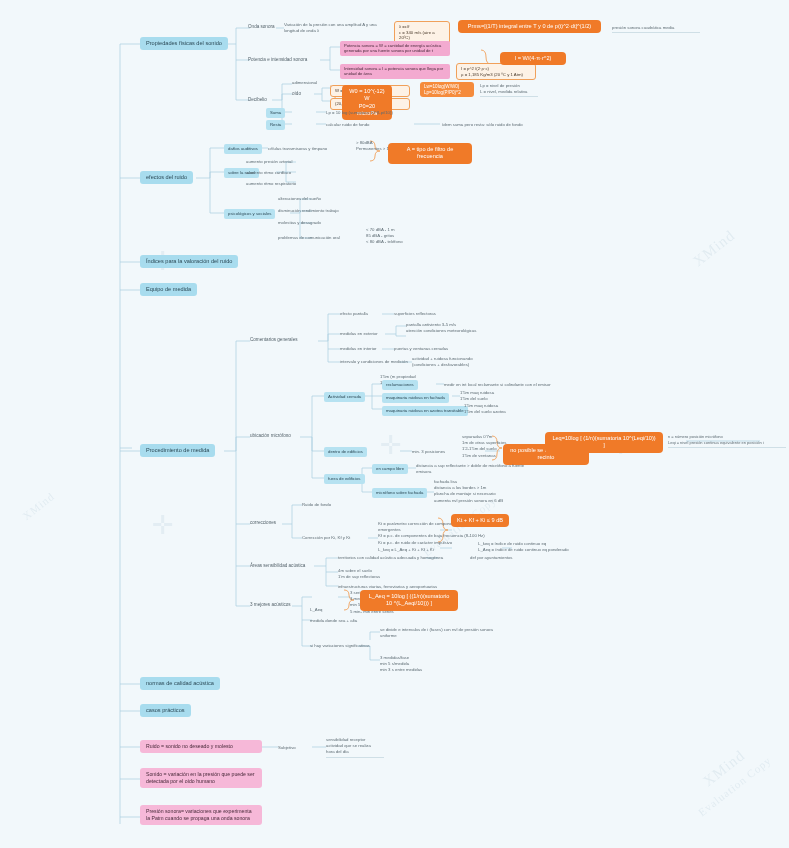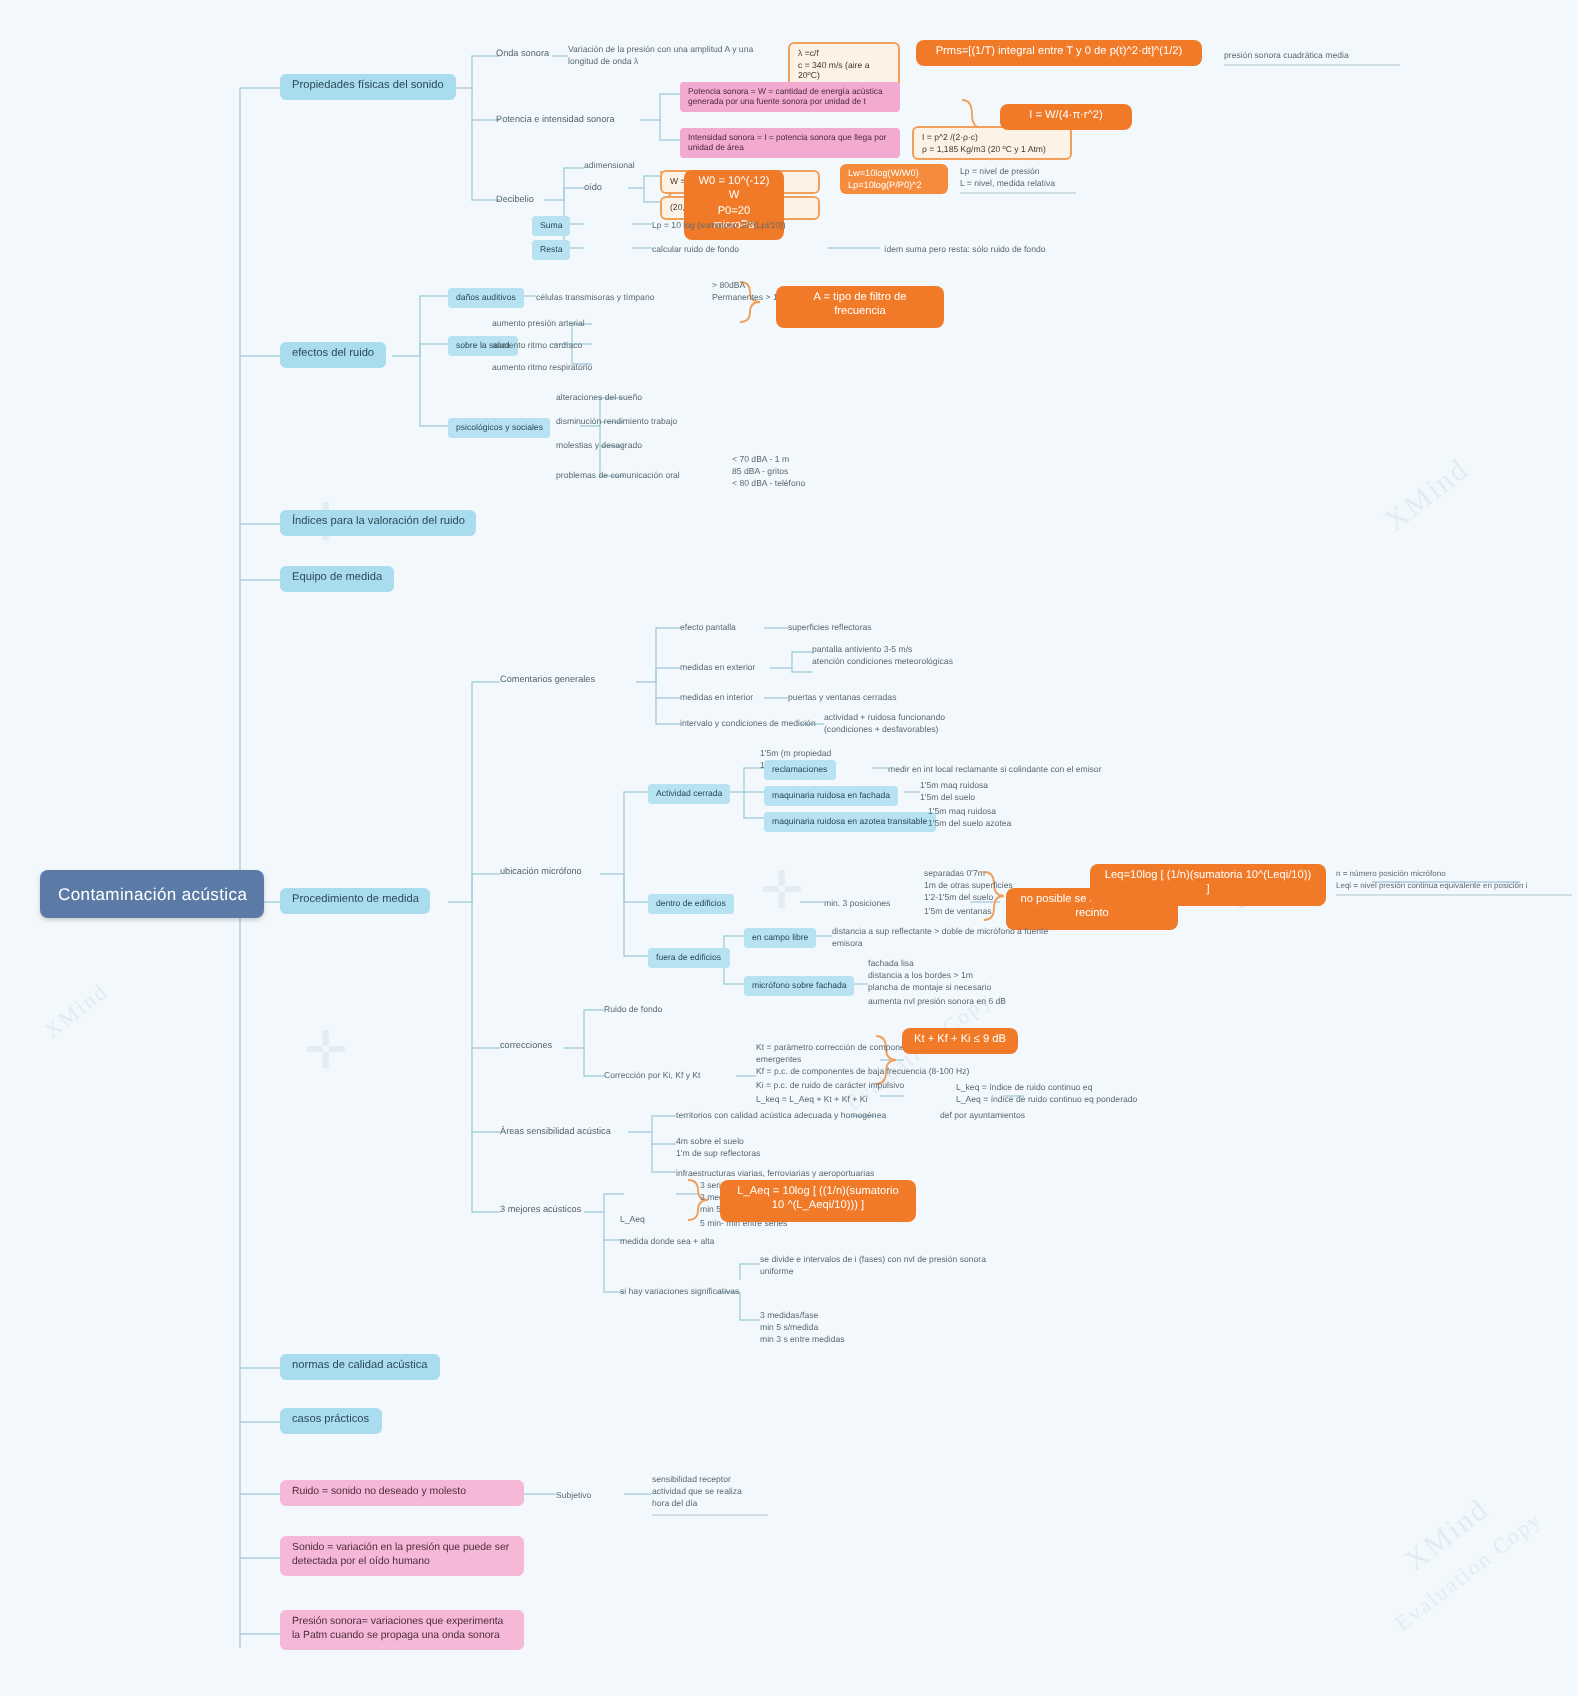--- a/index.html
+++ b/index.html
@@ -196,21 +196,20 @@
       <path d="M414,22 q5,0 5,6 q0,6 5,6 q-5,0 -5,6 q0,6 -5,6"></path>
       <path d="M481,50 q5,0 5,7 q0,7 5,7 q-5,0 -5,7 q0,7 -5,7"></path>
       <path d="M330,86 q4,0 4,5 q0,5 4,5 q-4,0 -4,5 q0,5 -4,5"></path>
       <path d="M370,141 q5,0 5,5 q0,5 5,5 q-5,0 -5,5 q0,5 -5,5"></path>
       <path d="M492,436 q5,0 5,6 q0,6 5,6 q-5,0 -5,6 q0,6 -5,6"></path>
       <path d="M438,518 q5,0 5,6 q0,6 5,6 q-5,0 -5,6 q0,6 -5,6"></path>
       <path d="M344,590 q5,0 5,5 q0,5 5,5 q-5,0 -5,5 q0,5 -5,5"></path>
     </g>
   </svg>
 
-  <div class="node n-root" style="left:20px;top:435px;width:112px;">Contaminación acústica</div>
 
   <div class="node n-blue" style="left:140px;top:37px;">Propiedades físicas del sonido</div>
 
   <div class="node n-lbl" style="left:248px;top:24px;width:40px;">Onda sonora</div>
   <div class="node n-txt" style="left:284px;top:22px;width:104px;white-space:pre-line;">Variación de la presión con una amplitud A y una longitud de onda λ</div>
   <div class="node n-oline" style="left:394px;top:21px;width:56px;white-space:pre-line;">λ =c/f
 c = 340 m/s (aire a 20ºC)</div>
   <div class="node n-orange" style="left:458px;top:20px;width:143px;">Prms=[(1/T) integral entre T y 0 de p(t)^2·dt]^(1/2)</div>
   <div class="node n-txt u" style="left:612px;top:25px;width:88px;">presión sonora cuadrática media</div>
 

